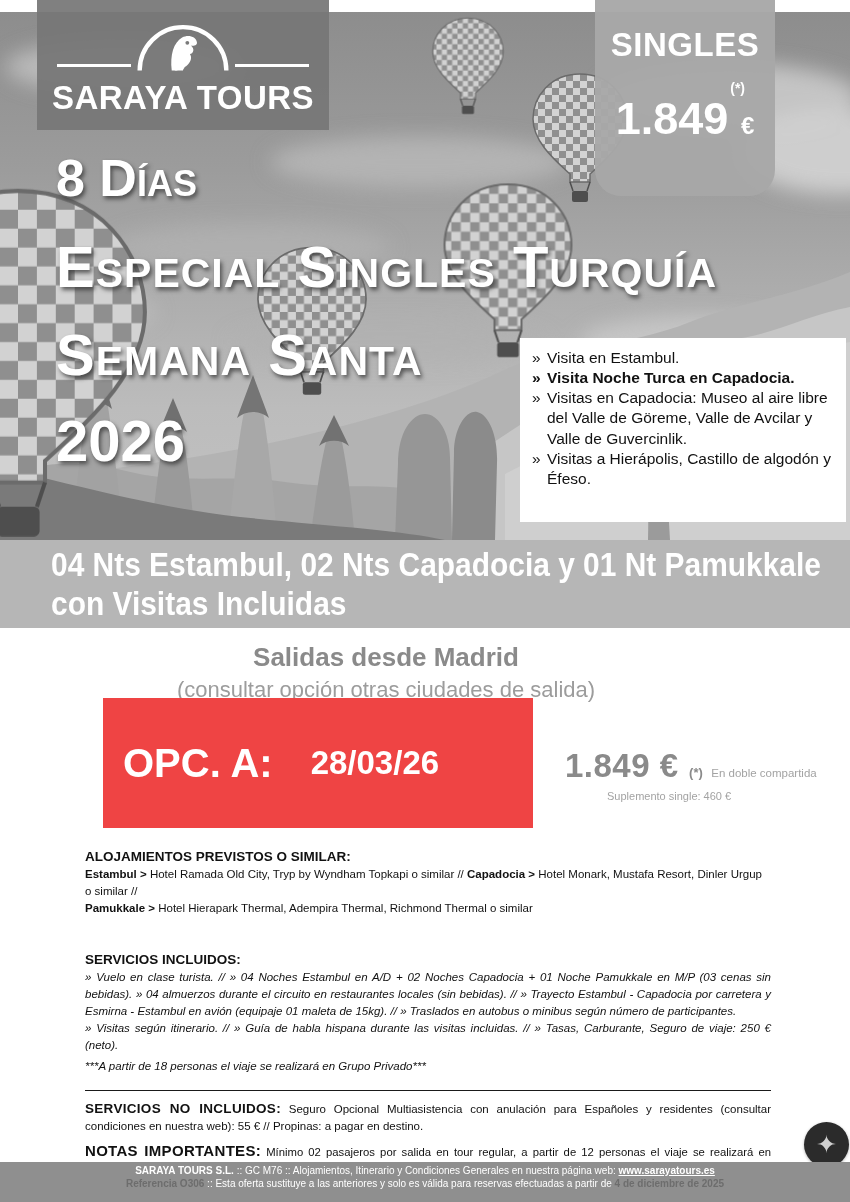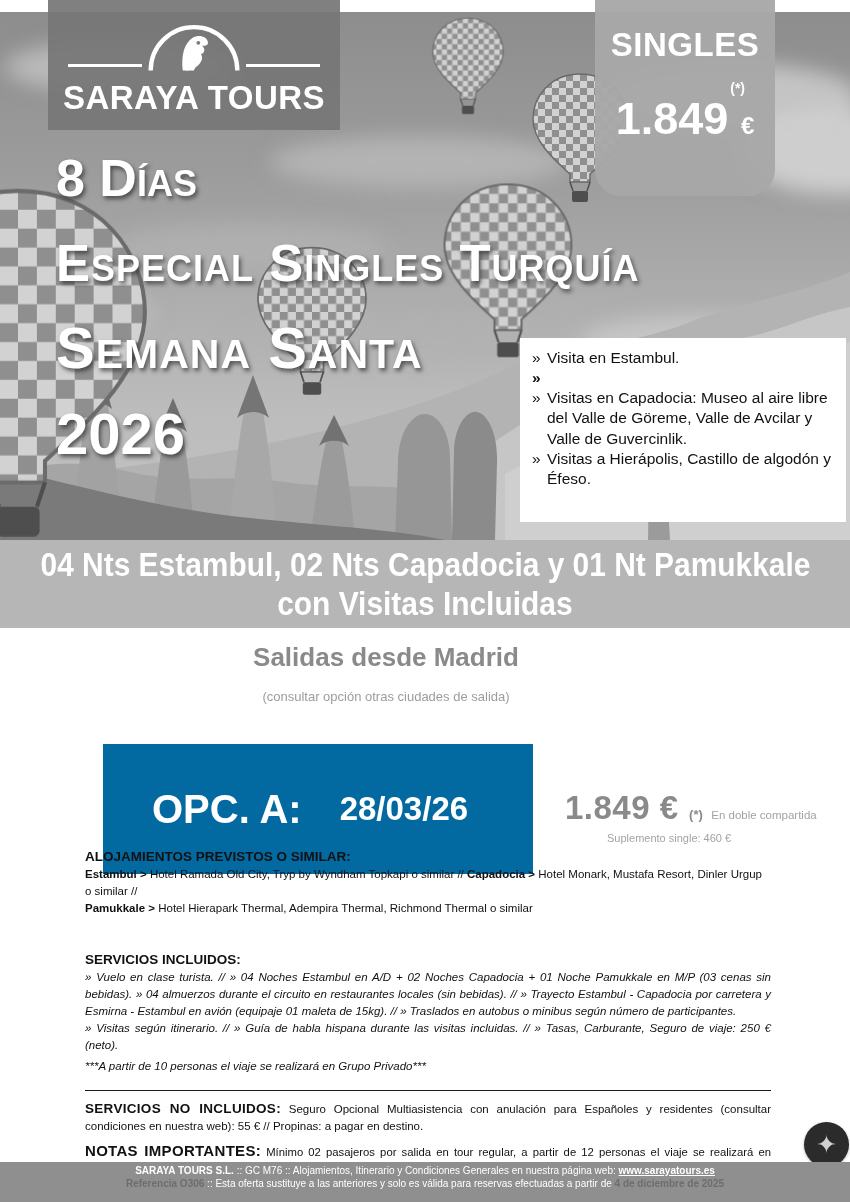--- a/index.html
+++ b/index.html
@@ -6,65 +6,65 @@
   .page{position:relative;width:850px;height:1202px;background:#ffffff;overflow:hidden;
         font-family:"Liberation Sans",sans-serif;}
   .page *{box-sizing:border-box;}
 
   
   .hero{position:absolute;top:0;left:0;width:850px;height:540px;}
   .hero-photo{position:absolute;top:12px;left:0;width:850px;height:528px;
        background:linear-gradient(180deg,#8d8d8d 0%,#9c9c9c 30%,#aeaeae 55%,#bcbcbc 75%,#c2c2c2 100%);}
   .hero-photo svg{position:absolute;top:0;left:0;}
 
-  .logo-box{position:absolute;top:0;left:48px;width:292px;height:130px;
+  .logo-box{position:absolute;top:0;left:37px;width:292px;height:130px;
        background:rgba(118,118,118,.93);display:flex;flex-direction:column;
        align-items:center;justify-content:center;padding-top:6px;}
   .emblem{display:flex;align-items:flex-end;width:252px;}
   .emblem .rule{flex:1;border-top:3px solid #fff;margin-bottom:10px;}
   .brand-name{color:#fff;font-weight:bold;font-size:33px;letter-spacing:.5px;margin-top:2px;}
 
   .singles-box{position:absolute;top:0;left:595px;width:180px;height:196px;
        background:rgba(168,168,168,.96);border-radius:0 0 26px 26px;color:#fff;}
   .singles-label{font-size:33px;font-weight:800;text-align:center;margin-top:26px;letter-spacing:.5px;}
   .singles-note{font-size:14px;font-weight:bold;text-align:right;padding-right:30px;margin-top:16px;}
   .singles-price{font-size:45px;font-weight:800;text-align:center;line-height:1;margin-top:0px;}
   .singles-cur{font-size:24px;font-weight:700;}
 
   .hero-title{position:absolute;left:56px;top:152px;color:#fff;font-weight:bold;
        font-variant:small-caps;text-shadow:2px 3px 4px rgba(50,50,50,.75);line-height:1;}
   .t1{font-size:52px;margin-bottom:34px;}
-  .t2{font-size:51px;margin-bottom:30px;letter-spacing:1px;}
+  .t2{font-size:58px;margin-bottom:30px;letter-spacing:1px;}
   .t3{font-size:58px;margin-bottom:28px;letter-spacing:1px;}
   .t4{font-size:58px;}
 
   .incluye-box{position:absolute;left:520px;top:338px;width:326px;height:184px;
        background:#ffffff;color:#111;padding:10px 10px 8px 12px;}
   .incluye-title{font-size:20px;font-weight:800;margin-bottom:5px;}
   .inc-item{display:flex;font-size:15.5px;line-height:1.3;}
   .inc-item .bullet{width:15px;flex:0 0 15px;}
   .inc-item.bold{font-weight:bold;}
 
   
   .banner{position:absolute;top:540px;left:0;width:850px;height:88px;background:#b6b6b6;
-       display:flex;flex-direction:column;align-items:center;justify-content:center;}
+       display:flex;flex-direction:column;justify-content:center;}
   .banner div{display:inline-block;transform:scaleX(.88);transform-origin:center;
        color:#fff;font-weight:bold;font-size:34px;line-height:39px;white-space:nowrap;}
 
   
   .salidas{position:absolute;top:642px;left:0;width:772px;text-align:center;}
   .salidas-title{font-size:26px;font-weight:bold;color:#8a8a8a;}
-  .salidas-sub{font-size:13px;color:#9c9c9c;margin-top:16px;}
-
-  
-  .opc-box{position:absolute;top:744px;left:103px;width:430px;height:130px;background:#0369a1;
-       display:flex;align-items:center;padding-left:49px;color:#fff;}
+  .salidas-sub{font-size:22px;color:#9c9c9c;margin-top:4px;}
+
+  
+  .opc-box{position:absolute;top:698px;left:103px;width:430px;height:130px;background:#ef4444;
+       display:flex;align-items:center;padding-left:20px;color:#fff;}
   .opc-label{font-size:40px;font-weight:800;}
   .opc-date{font-size:33px;font-weight:800;margin-left:38px;}
-  .price-block{position:absolute;top:789px;left:565px;width:250px;color:#8a8a8a;}
+  .price-block{position:absolute;top:747px;left:565px;width:250px;color:#8a8a8a;}
   .price-line{white-space:nowrap;}
   .price-big{font-size:33px;font-weight:bold;letter-spacing:.5px;}
   .price-note{font-size:13px;font-weight:bold;margin-left:6px;}
   .price-detail{font-size:11.5px;color:#a3a3a3;margin-left:4px;}
   .supplement{font-size:11px;color:#a3a3a3;margin-top:5px;margin-left:42px;}
 
   
   .details{position:absolute;top:848px;left:85px;width:686px;color:#111;font-size:11.5px;line-height:17px;}
   .details .sec-title{font-size:13.5px;font-weight:800;}
   .aloja{margin:0;}
@@ -192,20 +192,21 @@
       <div class="t4">2026</div>
     </div>
 
     <div class="incluye-box">
       <div class="inc-item">
         <span class="bullet">»</span>
         <span>Visita en Estambul.</span>
       </div>
       <div class="inc-item bold">
         <span class="bullet">»</span>
+        <span>Visita Noche Turca en Capadocia.</span>
       </div>
       <div class="inc-item">
         <span class="bullet">»</span>
         <span>Visitas en Capadocia: Museo al aire libre del Valle de Göreme, Valle de Avcilar y Valle de Guvercinlik.</span>
       </div>
       <div class="inc-item">
         <span class="bullet">»</span>
         <span>Visitas a Hierápolis, Castillo de algodón y Éfeso.</span>
       </div>
     </div>
@@ -238,21 +239,21 @@
     <p class="aloja">
       <span class="sec-title">ALOJAMIENTOS PREVISTOS O SIMILAR:</span><br>
       <b>Estambul &gt;</b><span> Hotel Ramada Old City, Tryp by Wyndham Topkapi o similar //  </span><b>Capadocia &gt;</b><span>  Hotel Monark, Mustafa Resort, Dinler Urgup o similar // </span><br>
       <b>Pamukkale &gt;</b><span> Hotel Hierapark Thermal, Adempira Thermal, Richmond Thermal o similar</span>
     </p>
 
     <div class="serv">
       <span class="sec-title">SERVICIOS INCLUIDOS:</span>
       <p>» Vuelo en clase turista. // » 04 Noches Estambul en A/D + 02 Noches Capadocia + 01 Noche Pamukkale en M/P (03 cenas sin bebidas). » 04 almuerzos durante el circuito en restaurantes locales (sin bebidas). // » Trayecto Estambul - Capadocia por carretera y Esmirna - Estambul en avión (equipaje 01 maleta de 15kg). // » Traslados en autobus o minibus según número de participantes.</p>
       <p>» Visitas según itinerario. // » Guía de habla hispana durante las visitas incluidas. // » Tasas, Carburante, Seguro de viaje: 250 € (neto).</p>
-      <p class="stars">***A partir de 10 personas el viaje se realizará en Grupo Privado***</p>
+      <p class="stars">***A partir de 18 personas el viaje se realizará en Grupo Privado***</p>
     </div>
 
     <hr class="divider">
 
     <p class="noinc">
       <span class="sec-title">SERVICIOS  NO  INCLUIDOS:</span><span> Seguro Opcional Multiasistencia con anulación para Españoles y residentes (consultar condiciones en nuestra web): 55 € // Propinas: a pagar en destino.</span>
     </p>
 
     <p class="notas">
       <span class="sec-title">NOTAS  IMPORTANTES:</span><span> Mínimo 02 pasajeros por salida en tour regular, a partir de 12 personas el viaje se realizará en privado. // Consultar condiciones de vuelos, los billetes ofertados son NO reembolsables // Los precios publicados son por persona Doble o Triple // Oferta basada en condiciones especiales de contratación y cancelación en caso de desistimiento por parte del consumidor // Los precios finales pueden variar debido a modificaciones de tarifas, tasas, carburantes y/o cambios de divisas hasta 21 días antes de la salida.</span>

